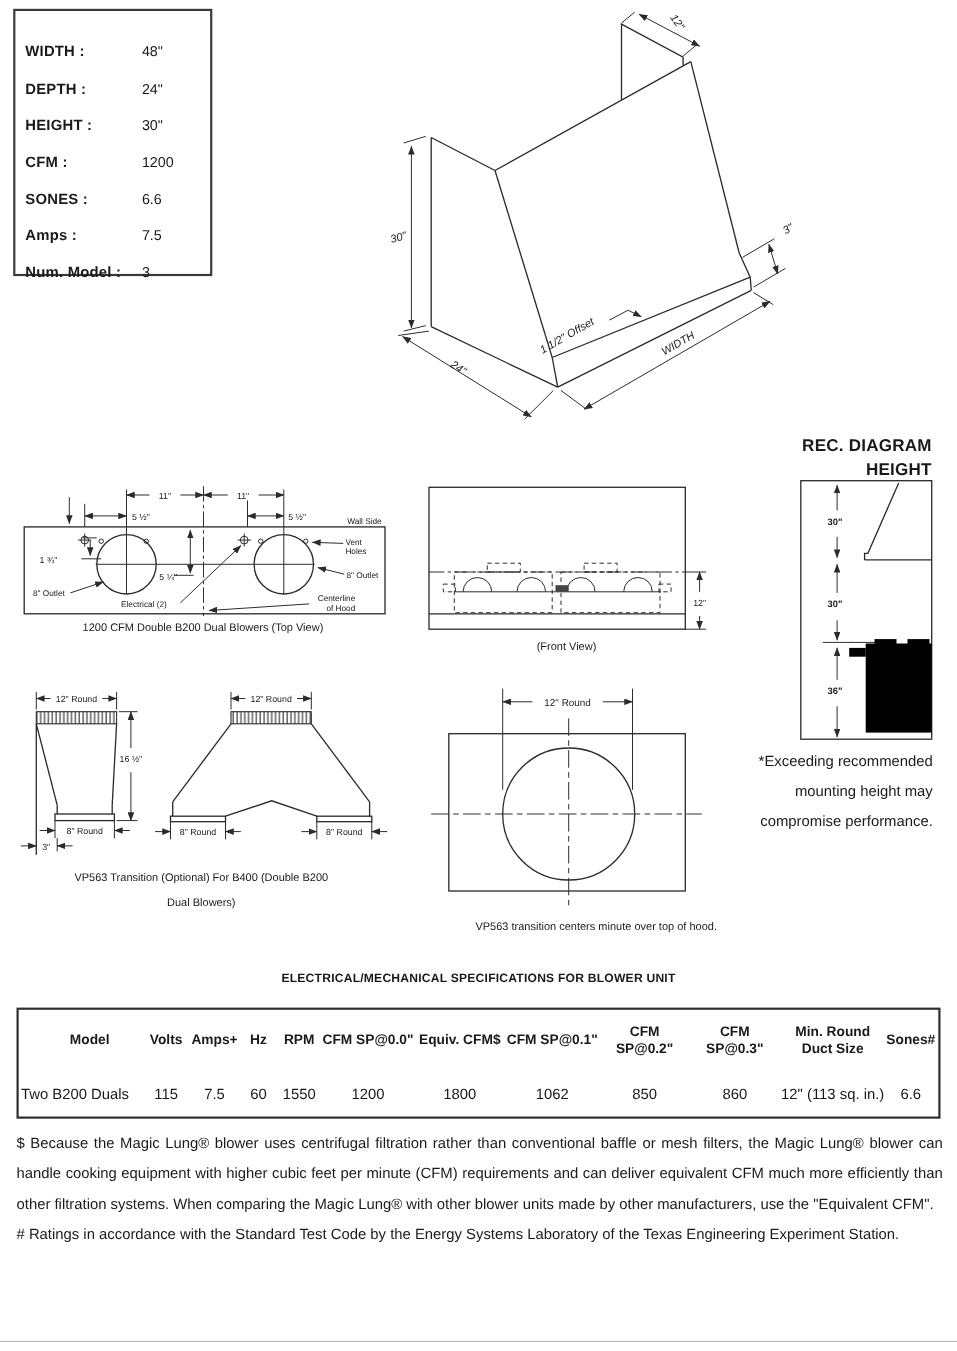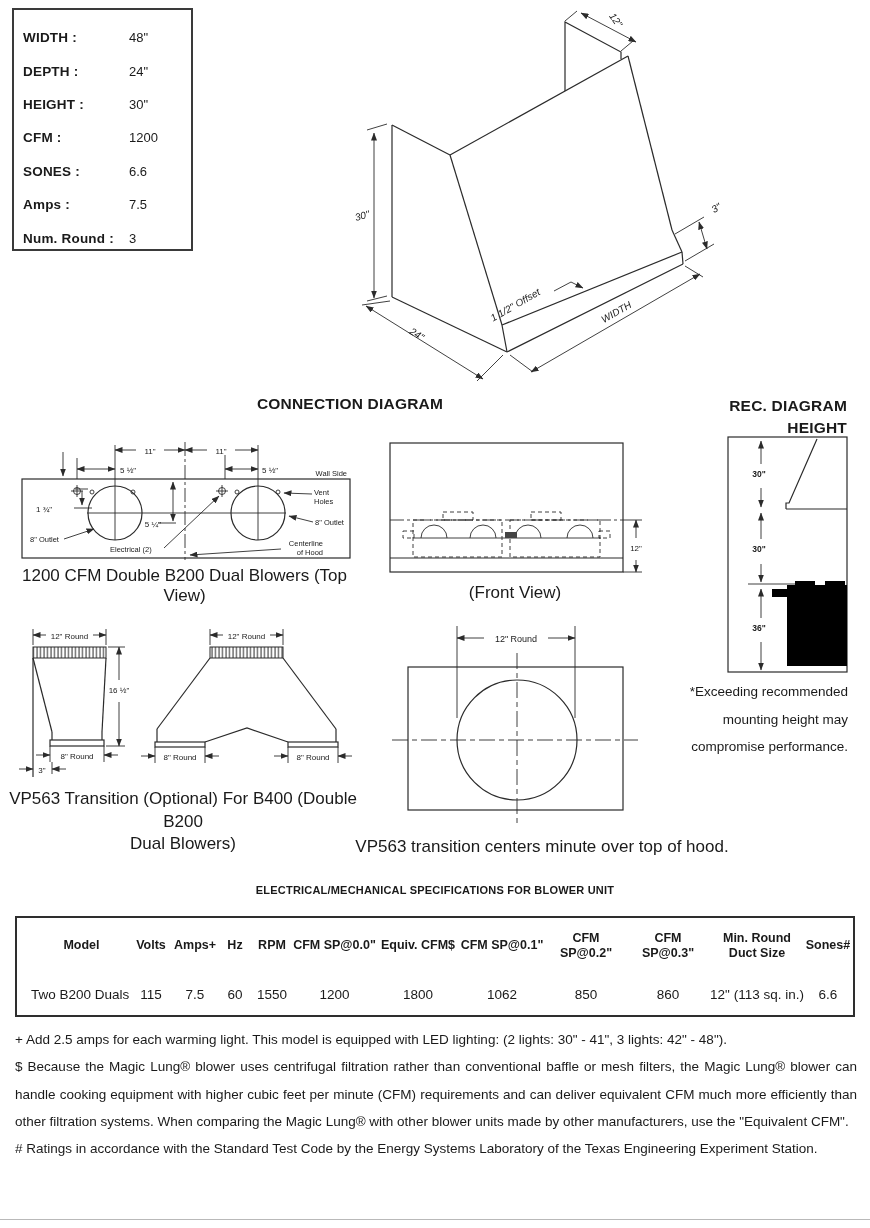--- a/index.html
+++ b/index.html
@@ -1,44 +1,44 @@
 <!DOCTYPE html>
 <html><head>
 <meta charset="utf-8">
 <style>
   html,body{margin:0;padding:0;background:#fff;}
   #page{position:relative;width:870px;height:1228px;background:#fff;overflow:hidden;
         font-family:"Liberation Sans",sans-serif;color:#1a1a1a;}
   .abs{position:absolute;}
   
   #specbox{left:12px;top:8px;width:181px;height:243px;border:2px solid #3a3a3a;box-sizing:border-box;padding:11px 0 0 9px;}
-  .spec-row{display:flex;height:33.4px;align-items:center;}
+  .spec-row{display:flex;height:33.4px;align-items:flex-end;}
   .spec-label{width:106px;font-size:13.5px;font-weight:700;letter-spacing:.2px;}
   .spec-value{font-size:13px;}
   
   .h1{font-size:15.5px;font-weight:700;letter-spacing:.2px;}
   #conn-head{left:180px;top:395px;width:340px;text-align:center;}
   #mount-head{right:23px;top:395px;width:200px;text-align:right;line-height:22px;}
   #elec-head{left:0;top:884px;width:870px;text-align:center;font-size:11px;}
   
-  .cap{font-size:17px;text-align:center;}
+  .cap{font-size:10px;text-align:center;}
   #cap-topview{left:12px;top:566px;width:345px;}
   #cap-front{left:385px;top:583px;width:260px;}
   #cap-trans{left:2px;top:788px;width:362px;line-height:22.5px;}
   #cap-outlet{left:342px;top:837px;width:400px;}
   #mount-note{left:662px;top:678px;width:186px;text-align:right;font-size:13.5px;line-height:27.5px;}
   
   #spectable{left:15px;top:916px;width:840px;height:101px;border:2px solid #2e2e2e;box-sizing:border-box;}
   .trow{display:flex;width:100%;}
   .trow.head{height:55px;}
   .trow.body{height:42px;}
   .tc{display:flex;align-items:center;justify-content:center;text-align:center;box-sizing:border-box;}
   .trow.head .tc{font-weight:700;font-size:12.5px;line-height:15px;}
   .trow.body .tc{font-size:13.5px;}
-  .tc.c0{justify-content:flex-start;text-align:center;padding-left:14px;}
+  .tc.c0{justify-content:flex-start;text-align:center;padding-left:2px;}
   .trow.head .tc.c0{justify-content:center;text-align:center;padding-left:16px;}
   
   #footnotes{left:15px;top:1026px;width:842px;font-size:13.5px;line-height:27.3px;text-align:justify;}
   #footnotes p{margin:0;}
   #bottom-rule{left:0;top:1219px;width:870px;border-top:1px solid #b9b9b9;height:0;}
   
   svg{overflow:visible;}
   svg .ln{stroke:#2b2b2b;stroke-width:1.2;fill:none;}
   svg .dm{stroke:#2b2b2b;stroke-width:0.9;fill:none;}
   svg text{font-family:"Liberation Sans",sans-serif;fill:#1a1a1a;}
@@ -69,21 +69,21 @@
     </div>
     <div class="spec-row">
       <span class="spec-label">SONES :</span>
       <span class="spec-value">6.6</span>
     </div>
     <div class="spec-row">
       <span class="spec-label">Amps :</span>
       <span class="spec-value">7.5</span>
     </div>
     <div class="spec-row">
-      <span class="spec-label">Num. Round :</span>
+      <span class="spec-label">Num. Model :</span>
       <span class="spec-value">3</span>
     </div>
   </div>
 
   <svg class="abs" style="left:335px;top:0px" width="405" height="382" viewBox="0 0 405 382">
     <defs>
       <marker id="ae1" markerWidth="8" markerHeight="6" refX="7.5" refY="3" orient="auto" markerUnits="userSpaceOnUse">
           <path d="M0,0 L8,3 L0,6 z" fill="#2b2b2b"></path>
         </marker>
       <marker id="as1" markerWidth="8" markerHeight="6" refX="7.5" refY="3" orient="auto-start-reverse" markerUnits="userSpaceOnUse">
@@ -123,21 +123,20 @@
       <text class="it" x="278" y="22" text-anchor="middle" transform="rotate(55 278 22)">12"</text>
       <path class="dm" d="M340,234 L369,217"></path>
         <path class="dm" d="M350,261 L379,244"></path>
       <line class="dm" x1="364" y1="222" x2="372" y2="249" marker-start="url(#as1)" marker-end="url(#ae1)"></line>
       <text class="it" x="383" y="211" text-anchor="middle" transform="rotate(-30 383 211)">3"</text>
       <text class="it" x="182" y="308" text-anchor="middle" transform="rotate(-30 182 308)">1 1/2" Offset</text>
       <path class="dm" d="M219,291 L236,282 L248,288" marker-end="url(#ae1)"></path>
     </g>
   </svg>
 
-  <div id="conn-head" class="abs h1">CONNECTION DIAGRAM</div>
   <div id="mount-head" class="abs h1">
     <div>REC. DIAGRAM</div>
     <div>HEIGHT</div>
   </div>
 
   <svg class="abs" style="left:12px;top:438px" width="345" height="127" viewBox="0 0 345 127">
     <defs>
       <marker id="ae2" markerWidth="8" markerHeight="6" refX="7.5" refY="3" orient="auto" markerUnits="userSpaceOnUse">
           <path d="M0,0 L8,3 L0,6 z" fill="#2b2b2b"></path>
         </marker>
@@ -400,19 +399,18 @@
       <div class="tc" style="width:82px">1800</div>
       <div class="tc" style="width:86px">1062</div>
       <div class="tc" style="width:82px">850</div>
       <div class="tc" style="width:82px">860</div>
       <div class="tc" style="width:96px">12" (113 sq. in.)</div>
       <div class="tc" style="width:46px">6.6</div>
     </div>
   </div>
 
   <div id="footnotes" class="abs">
-    <p>+ Add 2.5 amps for each warming light. This model is equipped with LED lighting: (2 lights: 30" - 41", 3 lights: 42" - 48").</p>
     <p>$ Because the Magic Lung® blower uses centrifugal filtration rather than conventional baffle or mesh filters, the Magic Lung® blower can handle cooking equipment with higher cubic feet per minute (CFM) requirements and can deliver equivalent CFM much more efficiently than other filtration systems. When comparing the Magic Lung® with other blower units made by other manufacturers, use the "Equivalent CFM".</p>
     <p># Ratings in accordance with the Standard Test Code by the Energy Systems Laboratory of the Texas Engineering Experiment Station.</p>
   </div>
 
   <div id="bottom-rule" class="abs"></div>
 </div>
 
 </body></html>

